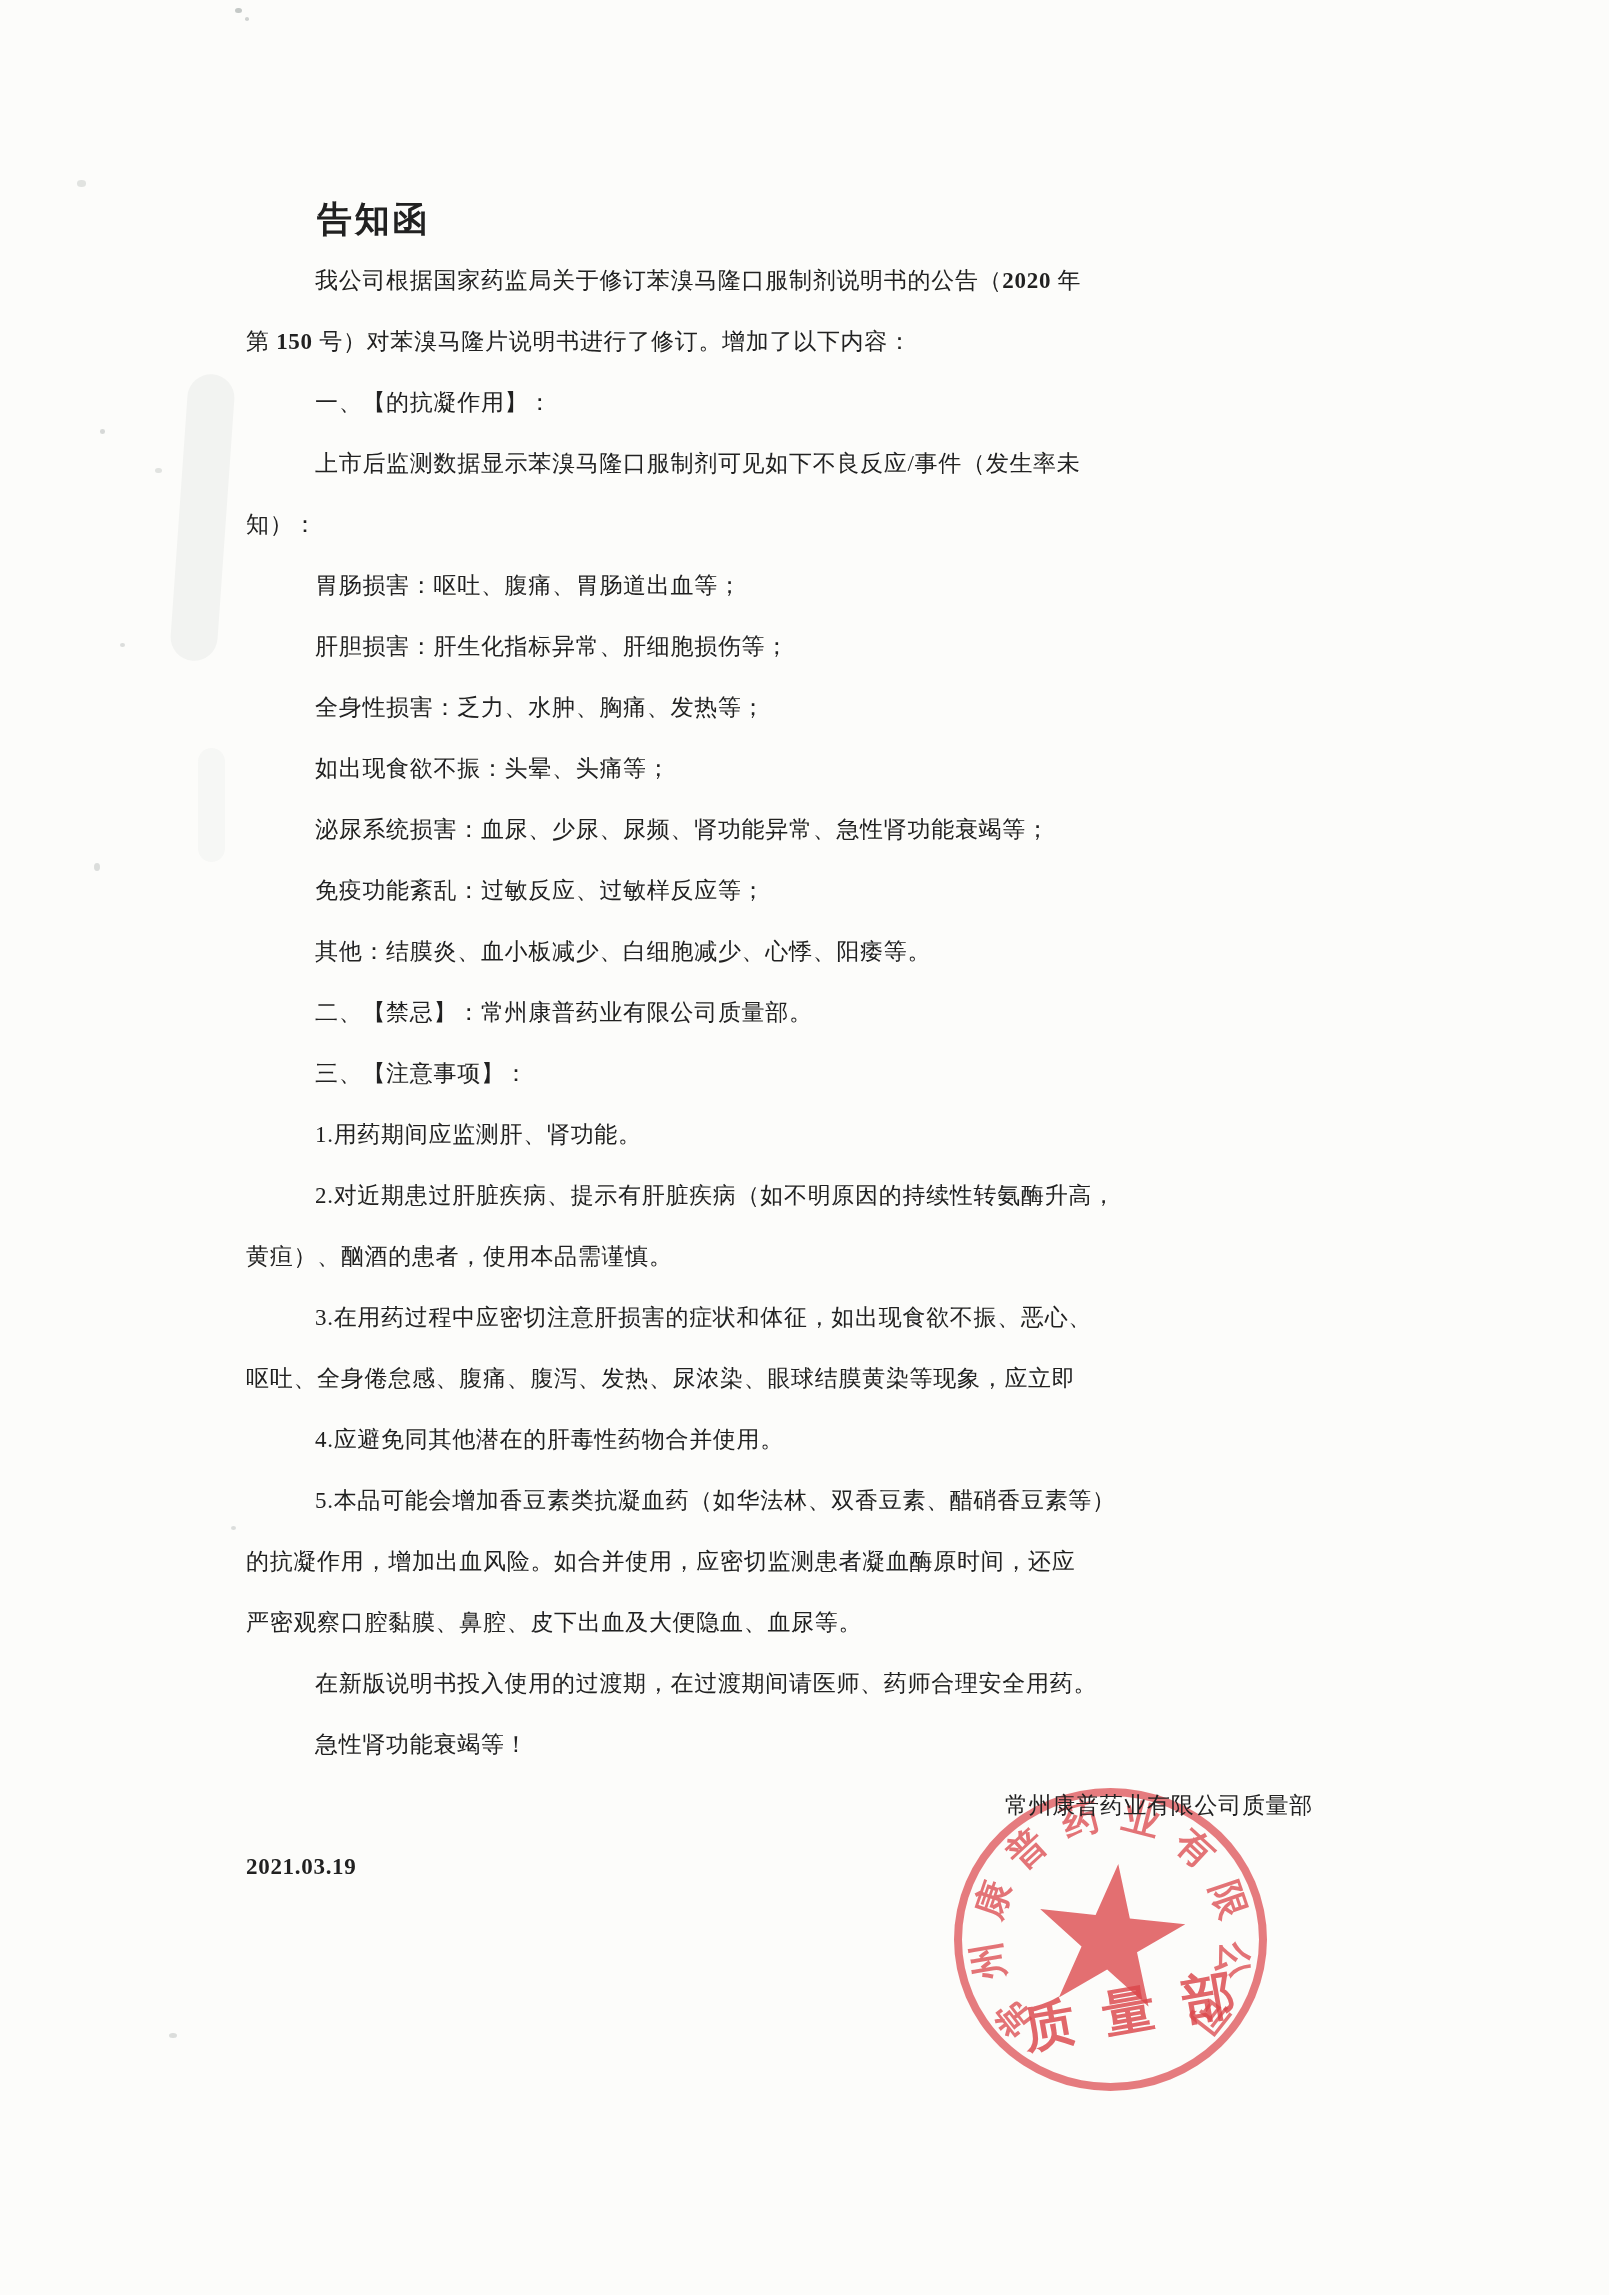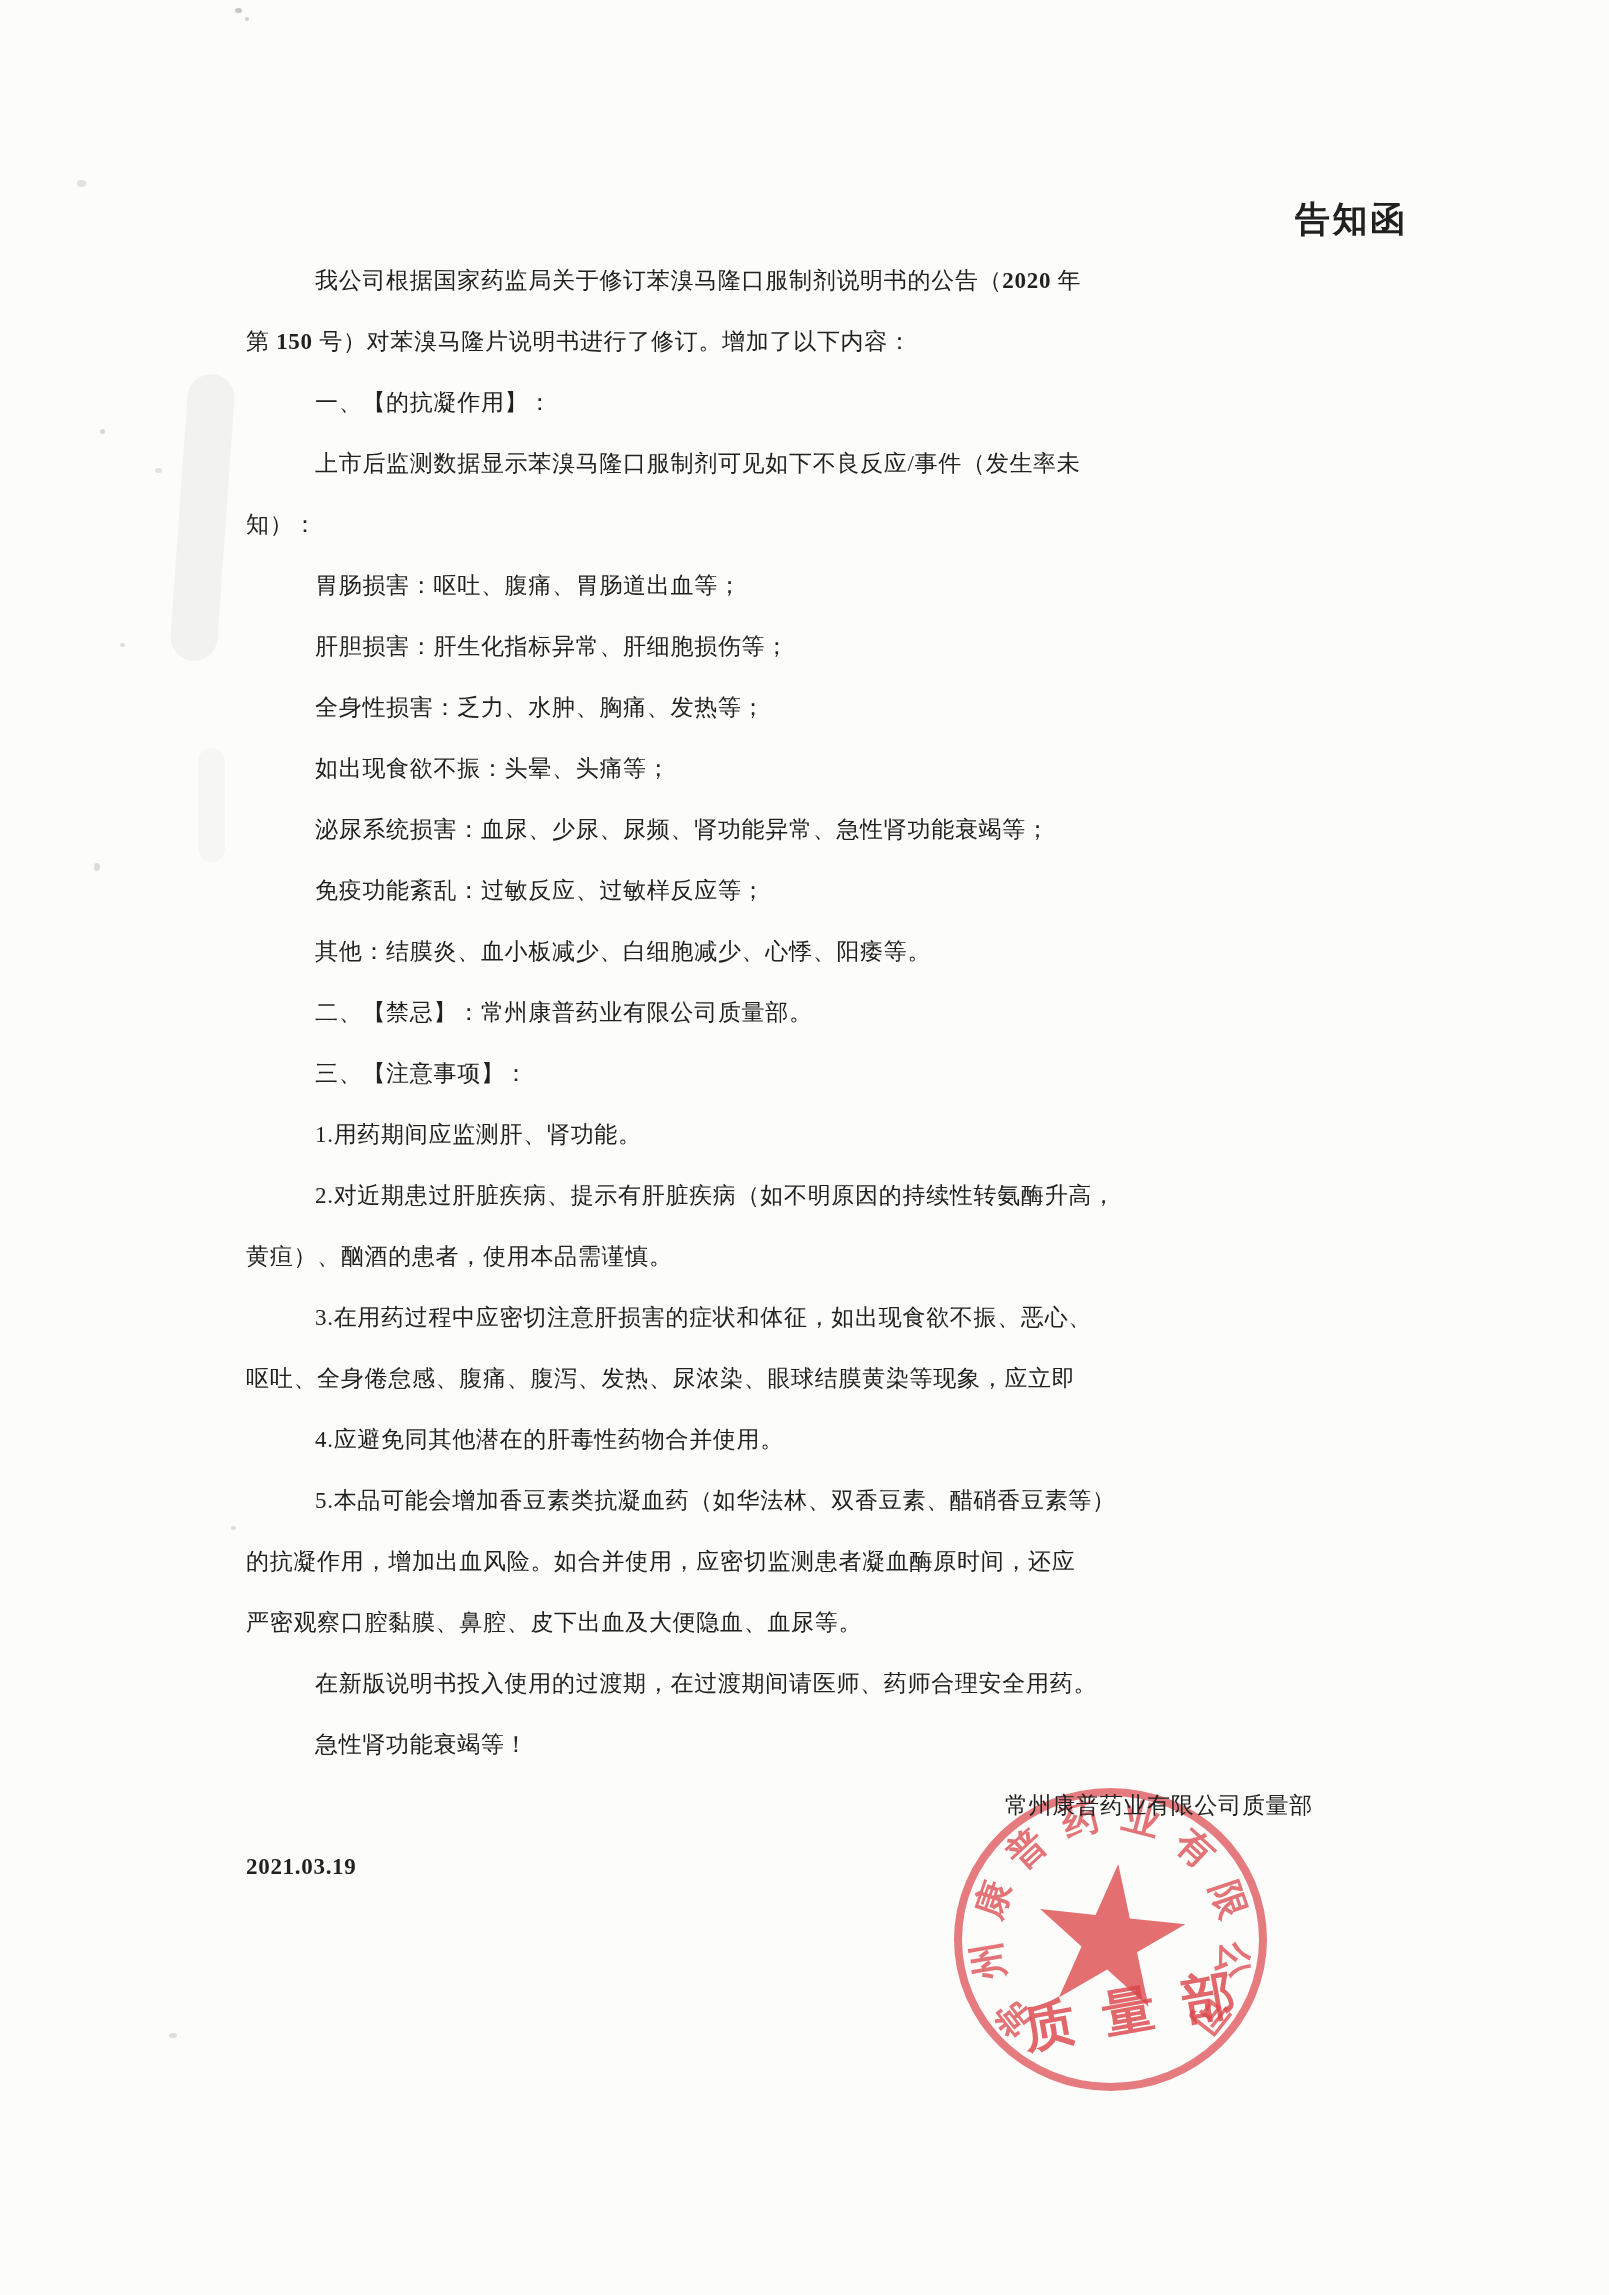--- a/index.html
+++ b/index.html
@@ -13,21 +13,21 @@
   }
   
   .content{
     position:absolute;left:246px;top:189px;width:1162px;z-index:3;
   }
   .ln{
     height:61px;line-height:61px;
     font-size:23px;white-space:nowrap;letter-spacing:0.7px;
   }
   .ln-title{
-    text-align:right;font-weight:700;font-size:35px;
+    text-align:left;font-weight:700;font-size:35px;
     padding-left:71px;letter-spacing:2.7px;
   }
   .indent{padding-left:69px;}
   .signoff{text-align:right;padding-right:95px;}
   .dateline{text-align:left;padding-right:247px;font-weight:700;}
   .num{font-weight:700;}
   
   .stamp{position:absolute;left:954px;top:1788px;width:313px;height:303px;z-index:2;}
   .stamp-ring{
     position:absolute;left:0;top:0;right:0;bottom:0;

